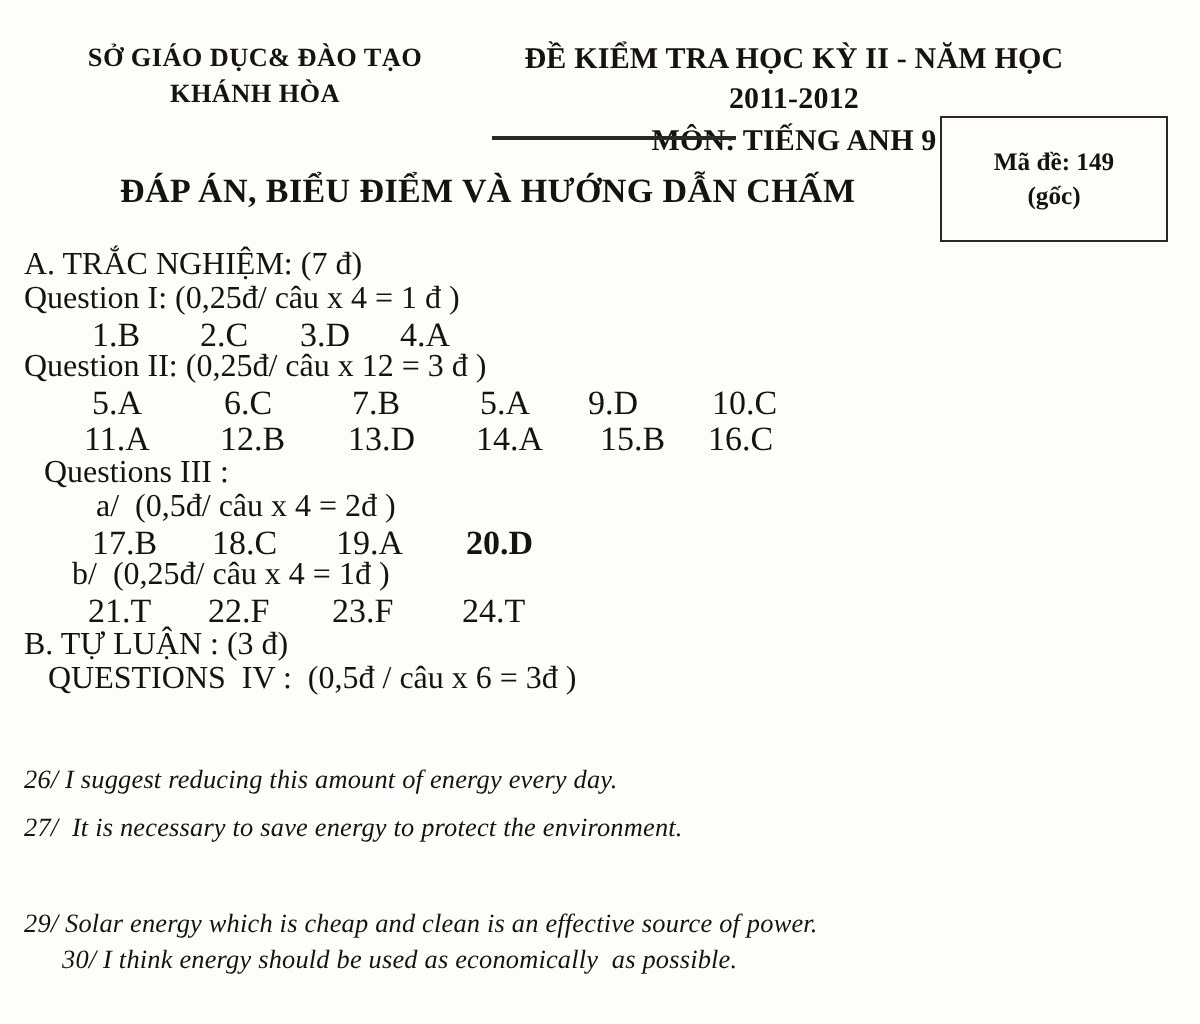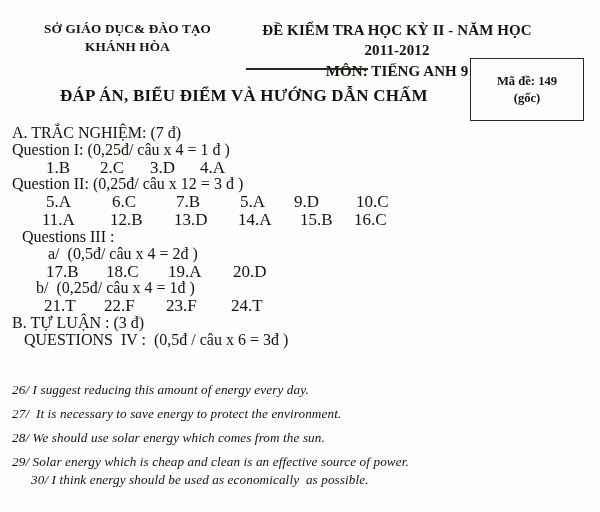--- a/index.html
+++ b/index.html
@@ -155,32 +155,31 @@
     <span class="cell" style="left:300px;">15.B</span>
     <span class="cell" style="left:354px;">16.C</span>
   </div>
 
   <div class="sec" style="left:22px; top:228px;">Questions III :</div>
   <div class="sec" style="left:48px; top:245px;">a/  (0,5đ/ câu x 4 = 2đ )</div>
   <div class="ans-row" style="left:0px; top:262px;">
     <span class="cell" style="left:46px;">17.B</span>
     <span class="cell" style="left:106px;">18.C</span>
     <span class="cell" style="left:168px;">19.A</span>
-    <span class="cell" style="left:233px;">20.D</span>
+    <span class="cell" style="left:233px;font-weight:bold;">20.D</span>
   </div>
   <div class="sec" style="left:36px; top:279px;">b/  (0,25đ/ câu x 4 = 1đ )</div>
   <div class="ans-row" style="left:0px; top:296px;">
     <span class="cell" style="left:44px;">21.T</span>
     <span class="cell" style="left:104px;">22.F</span>
     <span class="cell" style="left:166px;">23.F</span>
     <span class="cell" style="left:231px;">24.T</span>
   </div>
 
   <div class="sec" style="left:12px; top:314px;">B. TỰ LUẬN : (3 đ)</div>
   <div class="sec" style="left:24px; top:331px;">QUESTIONS  IV :  (0,5đ / câu x 6 = 3đ )</div>
 
   <div class="answer-sentence" style="top:382px;">26/ I suggest reducing this amount of energy every day.</div>
   <div class="answer-sentence" style="top:406px;text-align:right;">27/  It is necessary to save energy to protect the environment.</div>
-  <div class="answer-sentence" style="top:430px;">28/ We should use solar energy which comes from the sun.</div>
   <div class="answer-sentence" style="top:454px;">29/ Solar energy which is cheap and clean is an effective source of power.</div>
   <div class="answer-sentence" style="top:472px;margin-left:19px;">30/ I think energy should be used as economically  as possible.</div>
 
 </div>
 
 </body></html>

